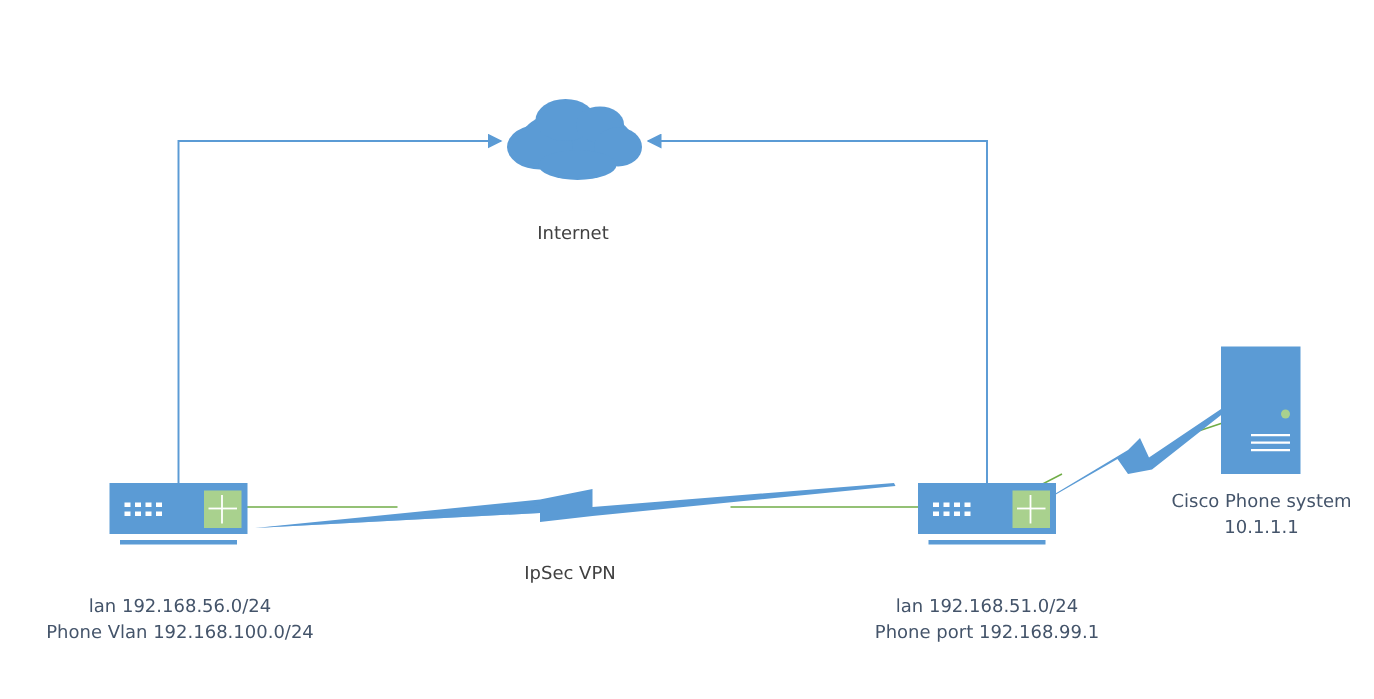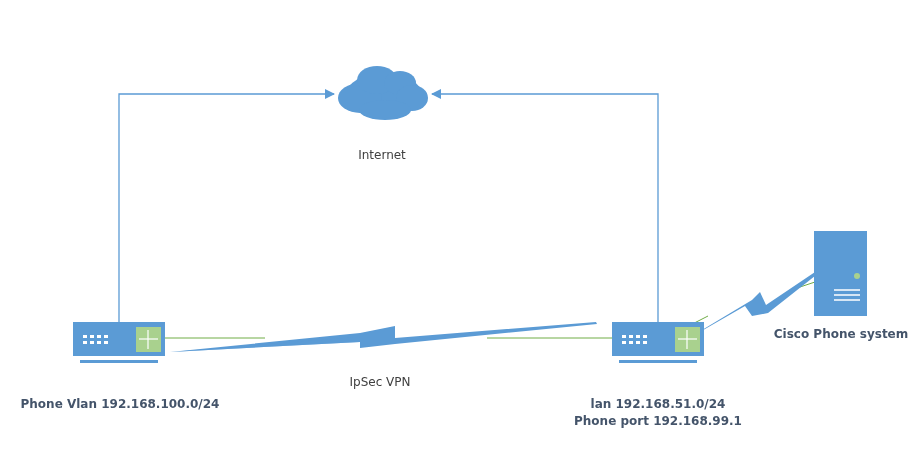--- a/index.html
+++ b/index.html
@@ -2,21 +2,21 @@
 <html><head>
 <meta charset="utf-8">
 <style>
   html, body { margin: 0; padding: 0; background: #ffffff; }
   body { width: 916px; height: 466px; position: relative; overflow: hidden;
          font-family: "DejaVu Sans", sans-serif; }
   #diagram { position: absolute; left: 0; top: 0; }
   .lbl { position: absolute; text-align: center; font-size: 12px; line-height: 17px;
          color: #44546a; white-space: nowrap; }
   .lbl.dark { color: #404040; }
-  .lbl div { display: block; font-weight: bold; }
+  .lbl div { display: block; }
 </style>
 </head>
 <body>
 
 <svg id="diagram" width="916" height="466" viewBox="0 0 916 466">
   <defs>
     <marker id="arrowhead" markerWidth="10" markerHeight="10" refX="9" refY="5" orient="auto" markerUnits="userSpaceOnUse">
       <path d="M0,0 L10,5 L0,10 z" fill="#5b9bd5"></path>
     </marker>
   </defs>
@@ -92,23 +92,25 @@
       <line x1="834" y1="300" x2="860" y2="300"></line>
     </g>
   </g>
 </svg>
 
 <div class="lbl dark" style="left:330px; top:147px; width:104px;">Internet</div>
 
 <div class="lbl dark" style="left:320px; top:374px; width:120px;">IpSec VPN</div>
 
 <div class="lbl" style="left:20px; top:396px; width:200px;">
+  <div>lan 192.168.56.0/24</div>
   <div>Phone Vlan 192.168.100.0/24</div>
 </div>
 
 <div class="lbl" style="left:558px; top:396px; width:200px;">
   <div>lan 192.168.51.0/24</div>
   <div>Phone port 192.168.99.1</div>
 </div>
 
 <div class="lbl" style="left:766px; top:326px; width:150px;">
   <div>Cisco Phone system</div>
+  <div>10.1.1.1</div>
 </div>
 
 </body></html>

